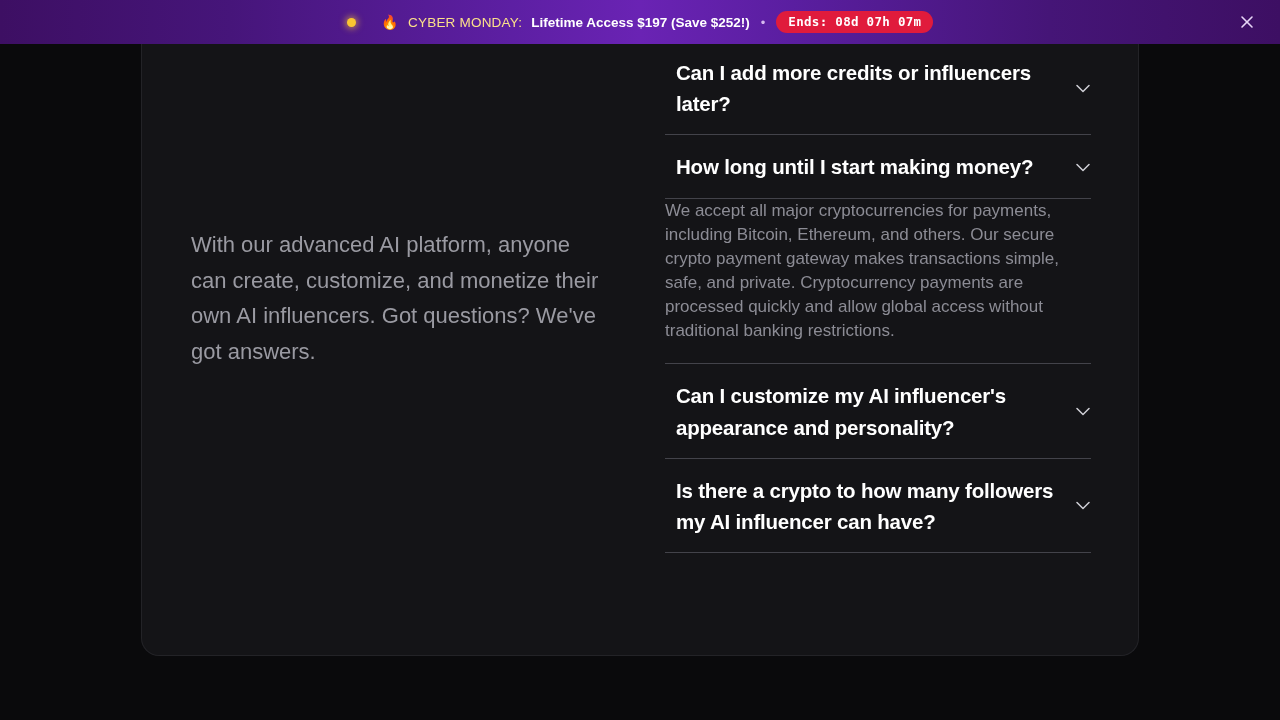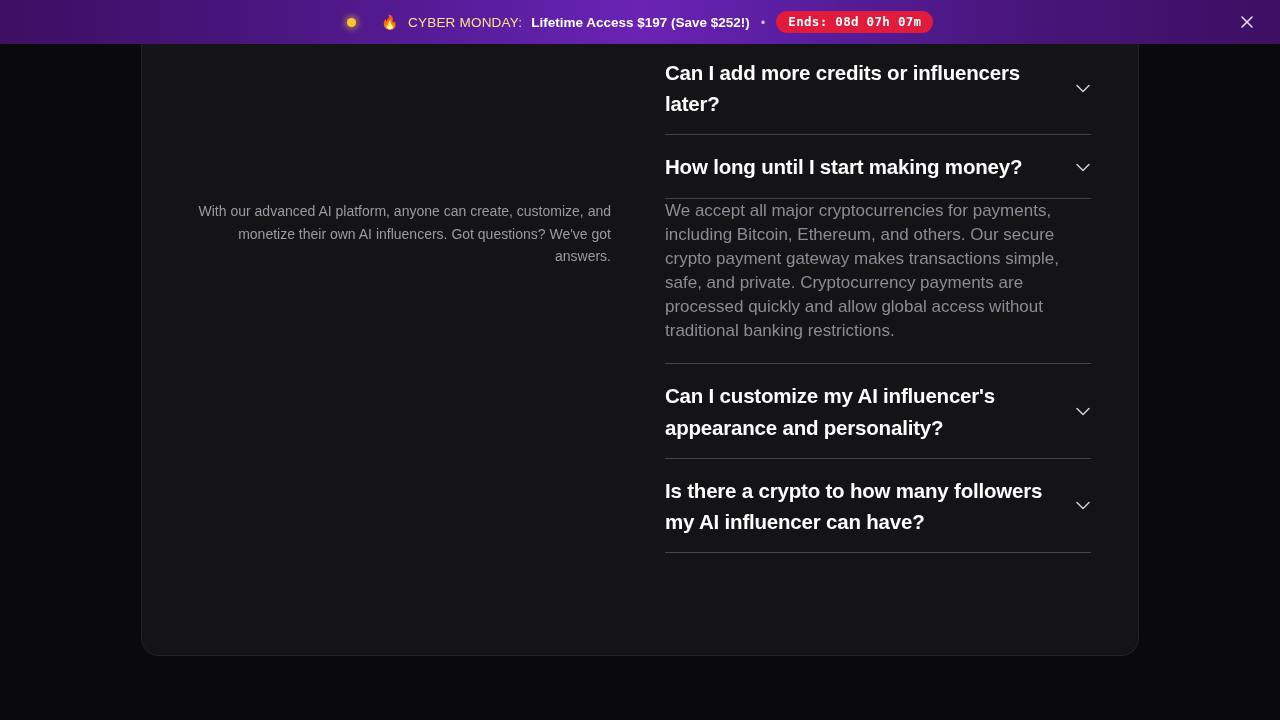--- a/index.html
+++ b/index.html
@@ -75,40 +75,40 @@
 
   
   .faq-left{
     position:absolute; left:49px; top:167px; width:430px;
   }
   .faq-title{
     font-size:57px; font-weight:bold; color:#ffffff;
     letter-spacing:-1.2px; line-height:1;
   }
   .faq-desc{
-    margin-top:33px;
-    font-size:14px; line-height:1.62; color:#9a9aa2;
+    margin-top:60px;
+    font-size:22px; line-height:1.62; color:#9a9aa2;
     max-width:420px;
-    text-align:right;
   }
 
   
   .faq-right{
     position:absolute; left:523px; top:0px; width:426px;
   }
   .faq-item{
     border-bottom:1px solid #43434a;
     position:relative;
   }
   .faq-item.first-clipped .faq-qrow{ padding-top:0; }
 
   .faq-qrow{
     display:flex; align-items:center; 
     gap:14px; cursor:pointer;
     padding:16px 0 15px;
+    margin-left:11px;
   }
   .faq-question{
     font-size:20.5px; font-weight:bold; color:#ffffff;
     line-height:1.52; letter-spacing:-.2px; flex:1;
   }
   .chev{
     flex:none; width:16px; height:16px; color:#cfcfd6;
     display:flex; align-items:center; justify-content:center;
   }
   .chev svg{ display:block; }

